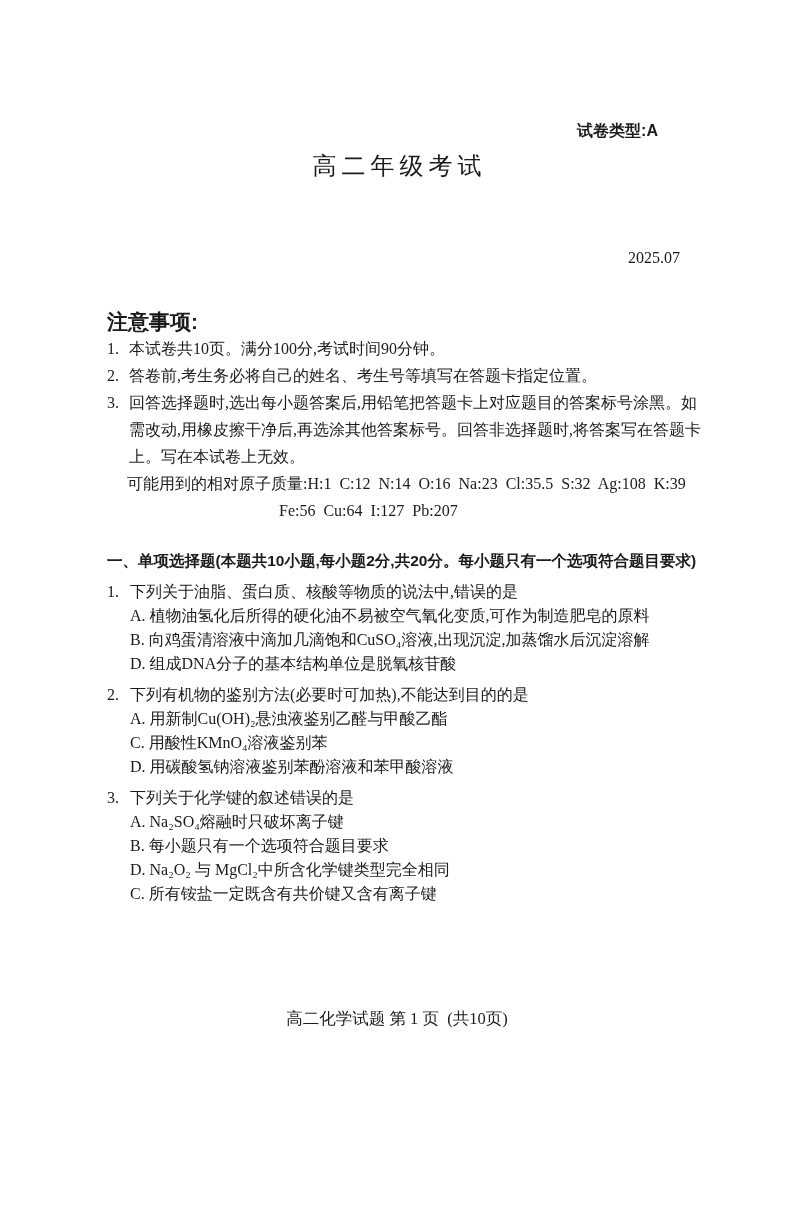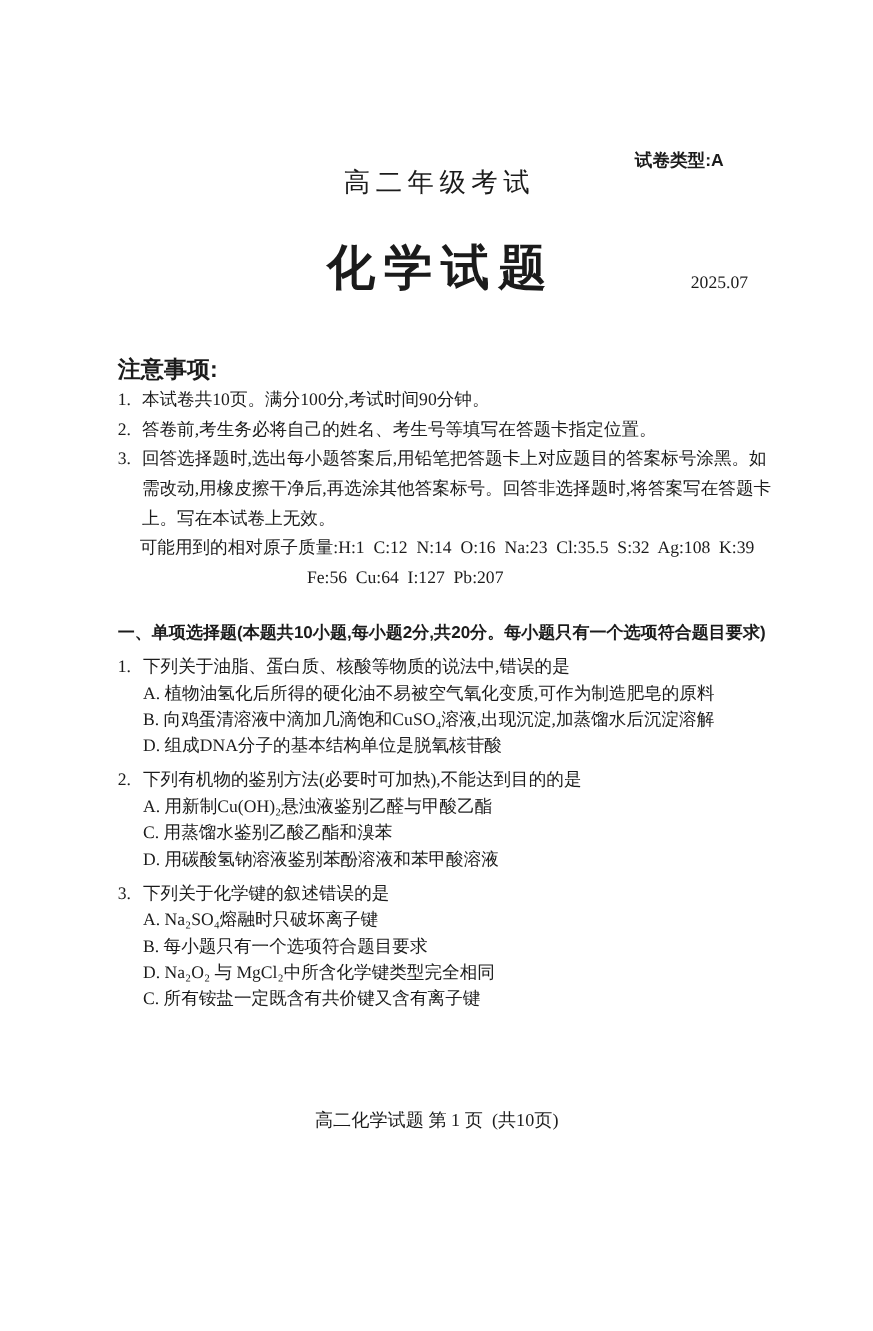--- a/index.html
+++ b/index.html
@@ -4,21 +4,21 @@
 <style>
   html, body { margin:0; padding:0; background:#ffffff; }
   .page {
     position:relative;
     width:794px; height:1210px;
     background:#ffffff;
     font-family:"Liberation Serif","DejaVu Serif",serif;
     color:#1b1b1b;
     overflow:hidden;
   }
-  .heiti { font-family:"Liberation Sans","DejaVu Sans",sans-serif; font-weight:bold;margin-top:15px; }
+  .heiti { font-family:"Liberation Sans","DejaVu Sans",sans-serif; font-weight:bold; }
 
   .paper-type {
     position:absolute; top:121px; right:136px;
     font-size:16px;
   }
   .exam-name {
     position:absolute; top:150px; left:0; width:100%;
     text-align:center; font-size:24px;
     letter-spacing:5px; text-indent:5px;
   }
@@ -62,21 +62,20 @@
     text-align:center; font-size:16.5px; white-space:pre-wrap;
   }
 </style>
 </head>
 <body>
 
 <div class="page">
 
   <div class="paper-type heiti">试卷类型:A</div>
   <div class="exam-name">高二年级考试</div>
-  <div class="main-title">化学试题</div>
   <div class="exam-date">2025.07</div>
 
   <div class="notes">
     <div class="notes-heading heiti">注意事项:</div>
 
     <div class="note">
       <span class="note-num">1.</span>
       <span class="note-body">本试卷共10页。满分100分,考试时间90分钟。</span>
     </div>
     <div class="note">
@@ -107,21 +106,21 @@
       </div>
     </div>
 
     <div class="question">
       <div class="stem">
         <span class="stem-num">2.</span>
         <span class="stem-text">下列有机物的鉴别方法(必要时可加热),不能达到目的的是</span>
       </div>
       <div class="options">
         <div class="option">A. 用新制Cu(OH)₂悬浊液鉴别乙醛与甲酸乙酯</div>
-        <div class="option">C. 用蒸馏水鉴别乙酸乙酯和溴苯</div>
+        <div class="option">C. 用酸性KMnO₄溶液鉴别苯</div>
         <div class="option">D. 用碳酸氢钠溶液鉴别苯酚溶液和苯甲酸溶液</div>
       </div>
     </div>
 
     <div class="question">
       <div class="stem">
         <span class="stem-num">3.</span>
         <span class="stem-text">下列关于化学键的叙述错误的是</span>
       </div>
       <div class="options">

